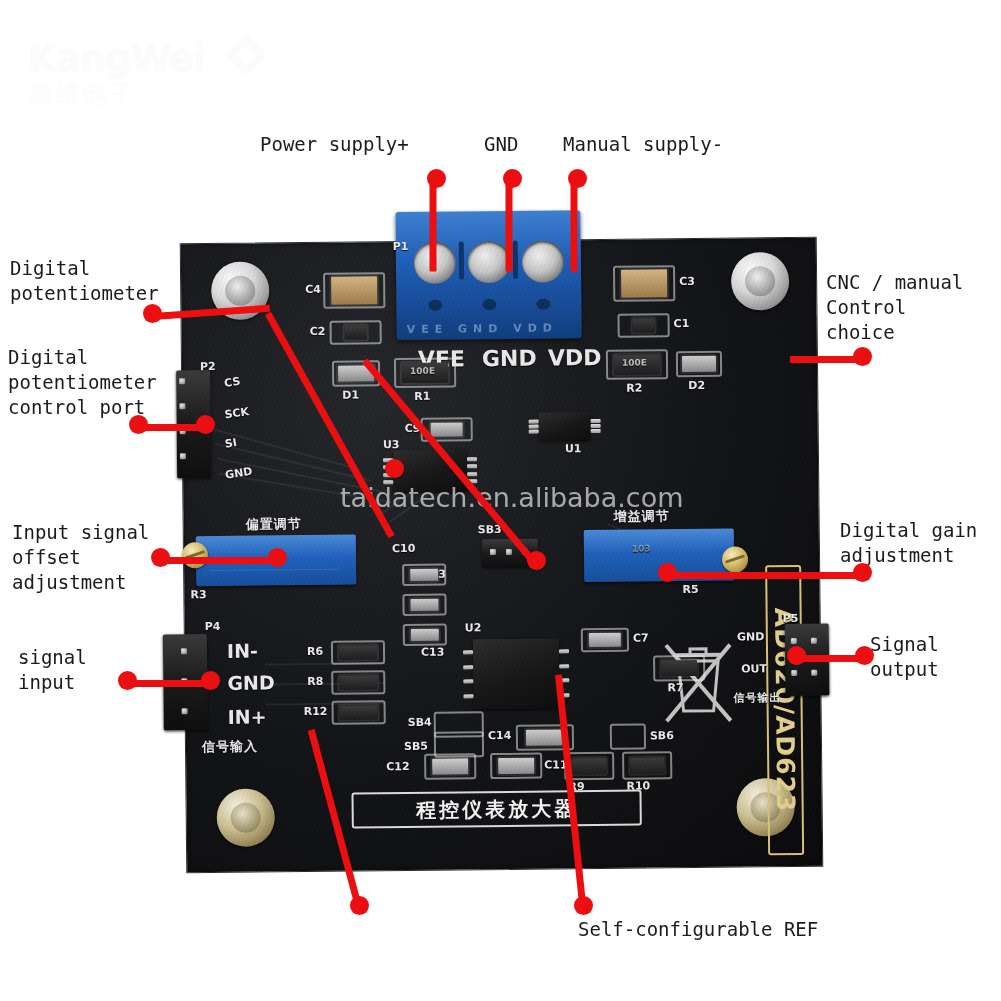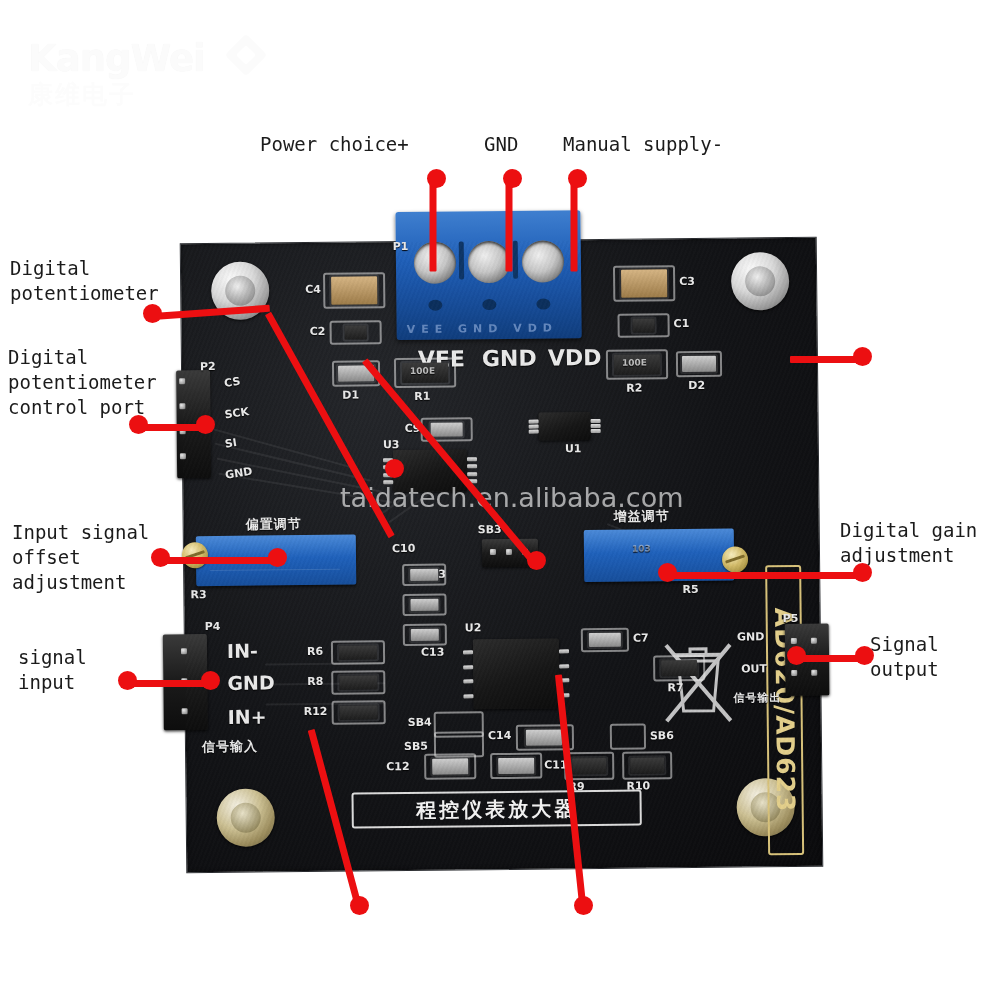--- a/index.html
+++ b/index.html
@@ -553,21 +553,21 @@
     <div class="silk cn" style="left:548px; top:452px; font-size:11px;">信号输出</div>
 
     <div class="titlebox">
       <span>程控仪表放大器</span>
     </div>
 
   </div>
 
   <div class="wm">taidatech.en.alibaba.com</div>
 
-  <div class="ann" style="left:260px; top:132px;">Power choice+</div>
+  <div class="ann" style="left:260px; top:132px;">Power supply+</div>
   <div class="lead" style="left:433px; top:178px; width:90px; transform:rotate(90deg);"></div>
   <div class="dot" style="left:427px; top:169px;"></div>
 
   <div class="ann" style="left:484px; top:132px;">GND</div>
   <div class="lead" style="left:509px; top:178px; width:90px; transform:rotate(90deg);"></div>
   <div class="dot" style="left:503px; top:169px;"></div>
 
   <div class="ann" style="left:563px; top:132px;">Manual supply-</div>
   <div class="lead" style="left:574px; top:178px; width:90px; transform:rotate(90deg);"></div>
   <div class="dot" style="left:568px; top:169px;"></div>
@@ -592,36 +592,40 @@
   <div class="lead" style="left:160px; top:557px; width:125px;"></div>
   <div class="dot" style="left:151px; top:548px;"></div>
   <div class="dot" style="left:268px; top:548px;"></div>
 
   <div class="ann" style="left:18px; top:645px;">signal
 input</div>
   <div class="lead" style="left:128px; top:680px; width:82px;"></div>
   <div class="dot" style="left:118px; top:671px;"></div>
   <div class="dot" style="left:201px; top:671px;"></div>
 
+  <div class="ann right" style="left:826px; top:270px;">CNC / manual
+Control
+choice</div>
   <div class="lead" style="left:790px; top:356px; width:72px;"></div>
   <div class="lead" style="left:535px; top:560px; width:265px; transform:rotate(-130deg); transform-origin:0 50%;"></div>
   <div class="dot" style="left:853px; top:347px;"></div>
   <div class="dot" style="left:527px; top:551px;"></div>
 
   <div class="ann right" style="left:840px; top:518px;">Digital gain
 adjustment</div>
   <div class="lead" style="left:667px; top:572px; width:195px;"></div>
   <div class="dot" style="left:658px; top:563px;"></div>
   <div class="dot" style="left:853px; top:563px;"></div>
 
   <div class="ann right" style="left:870px; top:632px;">Signal
 output</div>
   <div class="lead" style="left:796px; top:655px; width:68px;"></div>
   <div class="dot" style="left:787px; top:646px;"></div>
   <div class="dot" style="left:855px; top:646px;"></div>
 
   <div class="lead" style="left:359px; top:905px; width:185px; transform:rotate(-105deg); transform-origin:0 50%;"></div>
   <div class="dot" style="left:350px; top:896px;"></div>
 
+  <div class="ann" style="left:578px; top:917px;">Self-configurable REF</div>
   <div class="lead" style="left:583px; top:905px; width:235px; transform:rotate(-96deg); transform-origin:0 50%;"></div>
   <div class="dot" style="left:574px; top:896px;"></div>
 
 </div>
 
 </body></html>

